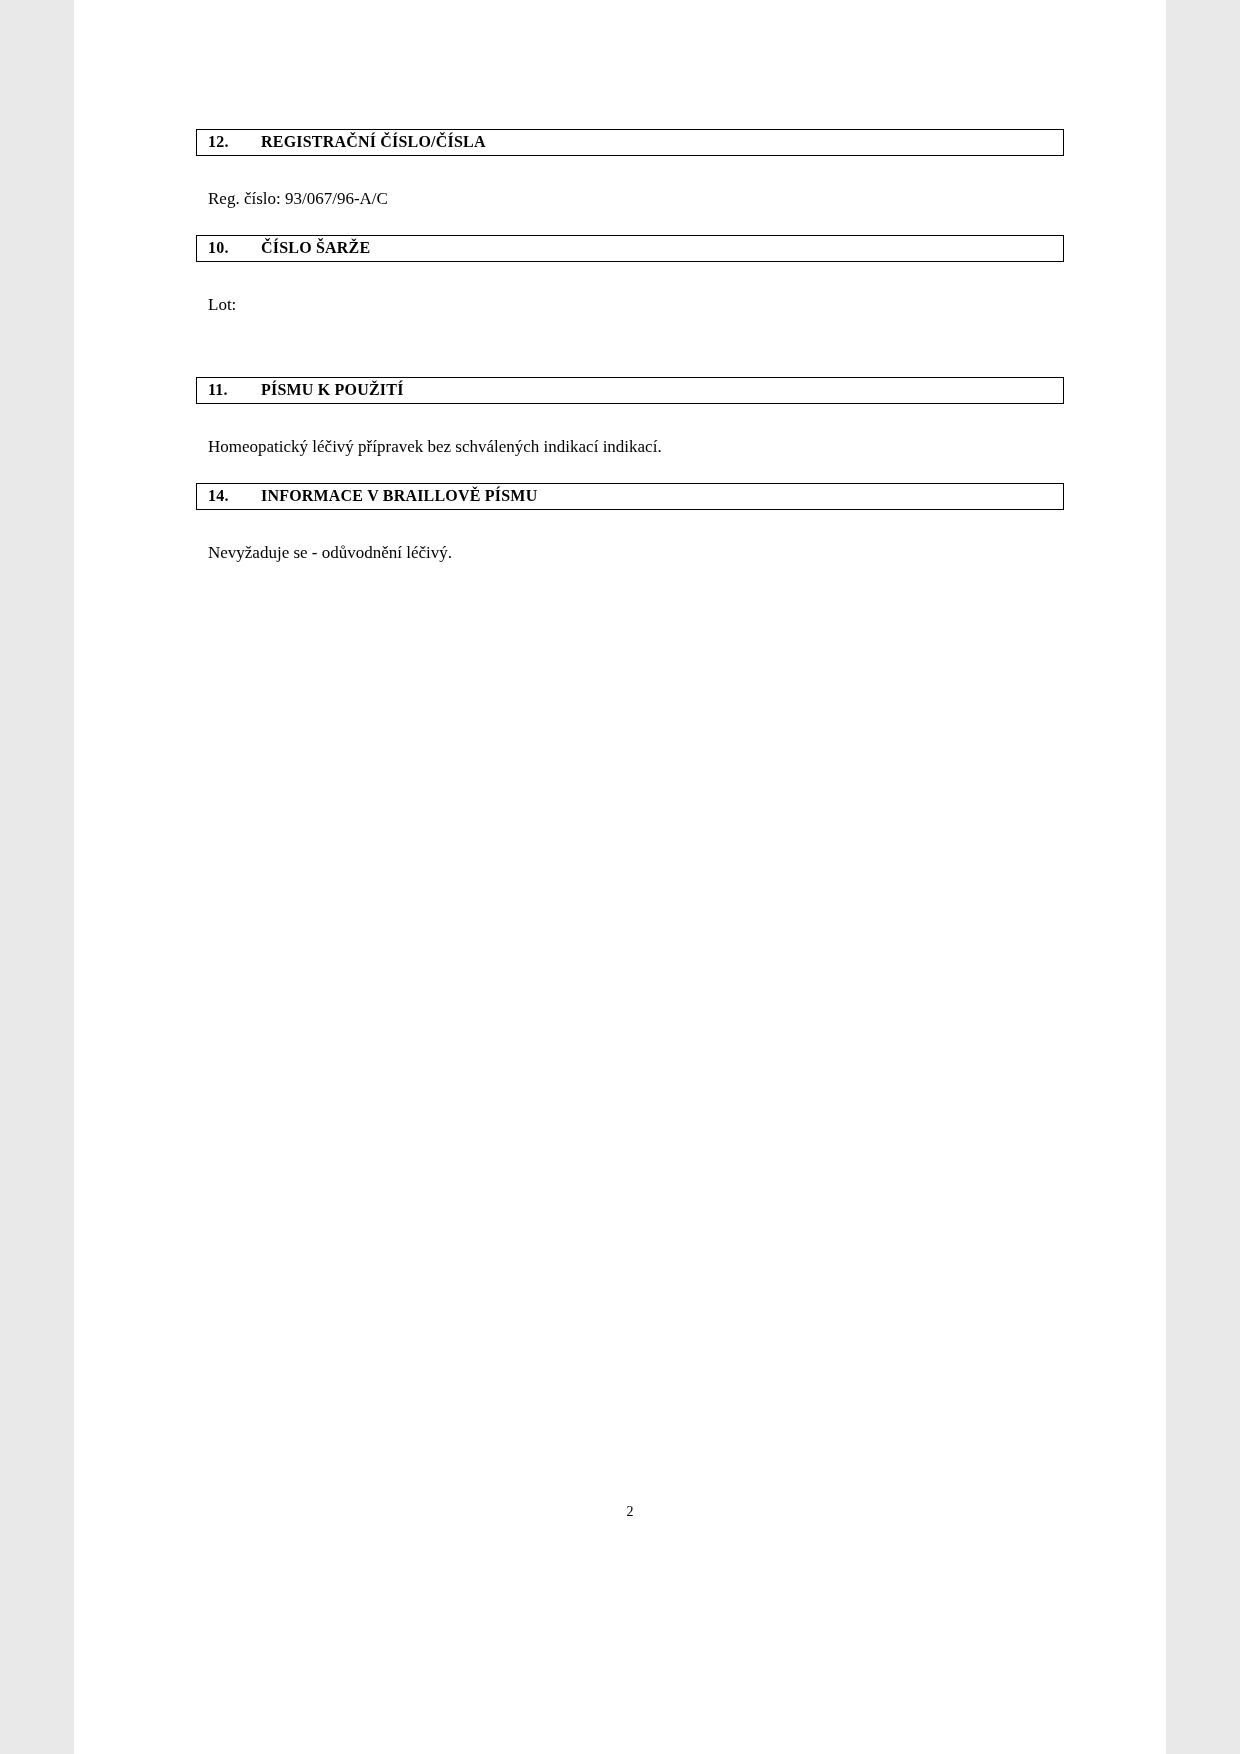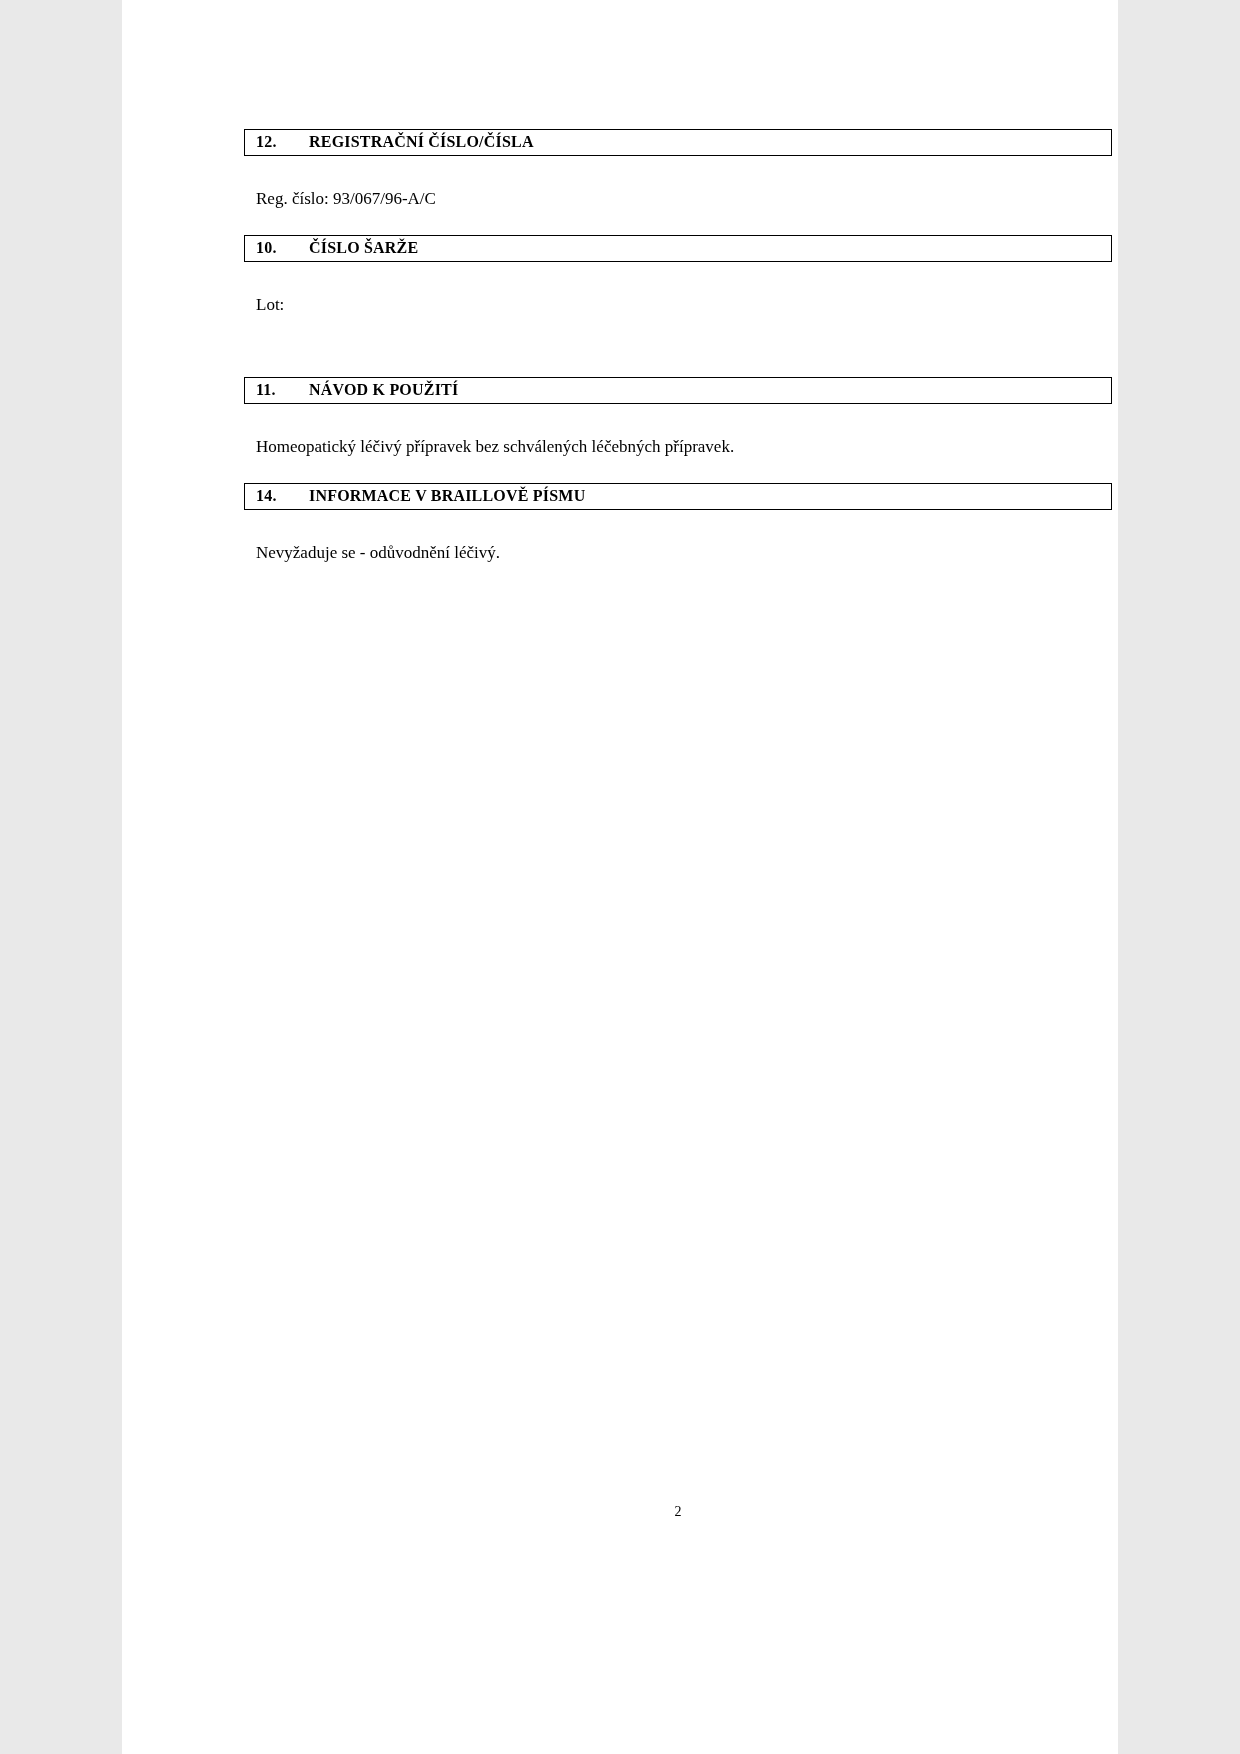--- a/index.html
+++ b/index.html
@@ -1,19 +1,19 @@
 <!DOCTYPE html>
 <html><head>
 <meta charset="utf-8">
 <style>
   * { margin: 0; padding: 0; box-sizing: border-box; }
   html, body { background: #e9e9e9; }
   .page {
     position: relative;
-    width: 996px;
+    width: 1092px;
     height: 1754px;
     background: #ffffff;
     margin: 0 auto;
     font-family: "Liberation Serif", serif;
     color: #000000;
     overflow: hidden;
   }
   .content {
     position: absolute;
     top: 129px;
@@ -80,23 +80,23 @@
       <p class="section-body">Lot:</p>
     </div>
 
     <div class="section">
       <p class="section-body"></p>
     </div>
 
     <div class="section">
       <div class="section-header">
         <span class="section-number">11.</span>
-        <span class="section-title">NÁVOD K POUŽITÍ</span>
+        <span class="section-title">PÍSMU K POUŽITÍ</span>
       </div>
-      <p class="section-body">Homeopatický léčivý přípravek bez schválených léčebných přípravek.</p>
+      <p class="section-body">Homeopatický léčivý přípravek bez schválených indikací indikací.</p>
     </div>
 
     <div class="section">
       <div class="section-header">
         <span class="section-number">14.</span>
         <span class="section-title">INFORMACE V BRAILLOVĚ PÍSMU</span>
       </div>
       <p class="section-body">Nevyžaduje se - odůvodnění léčivý.</p>
     </div>
 

